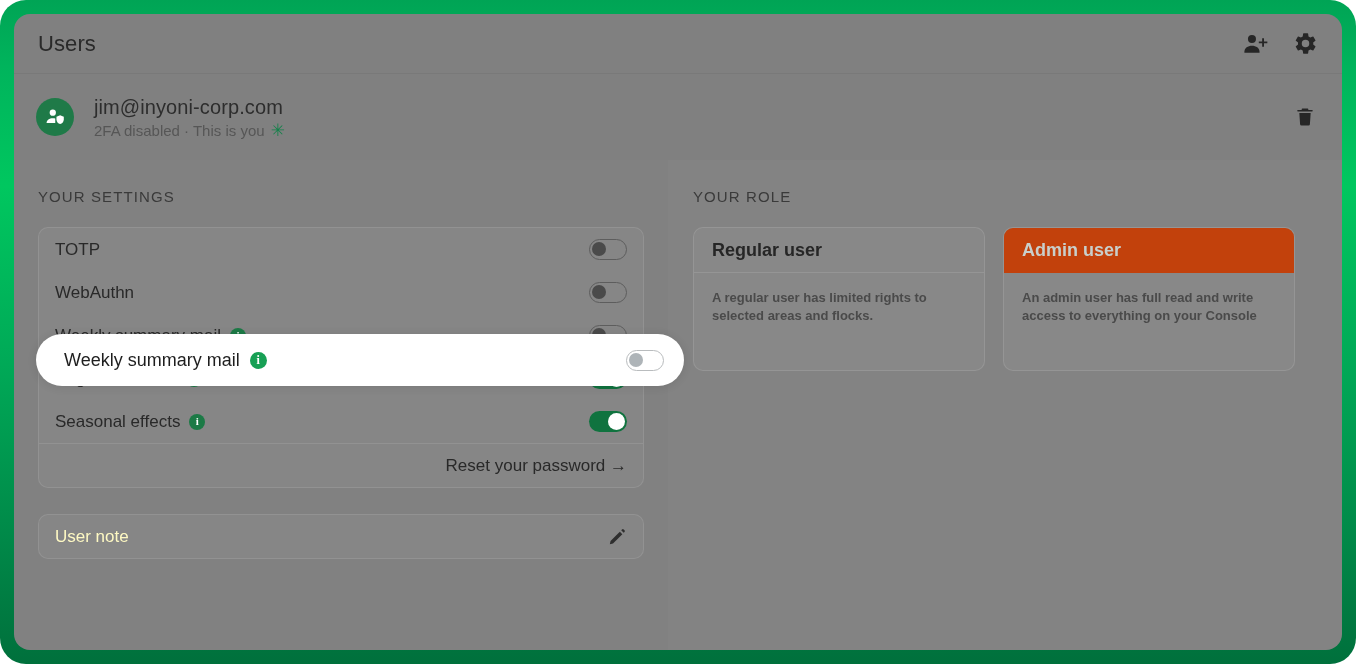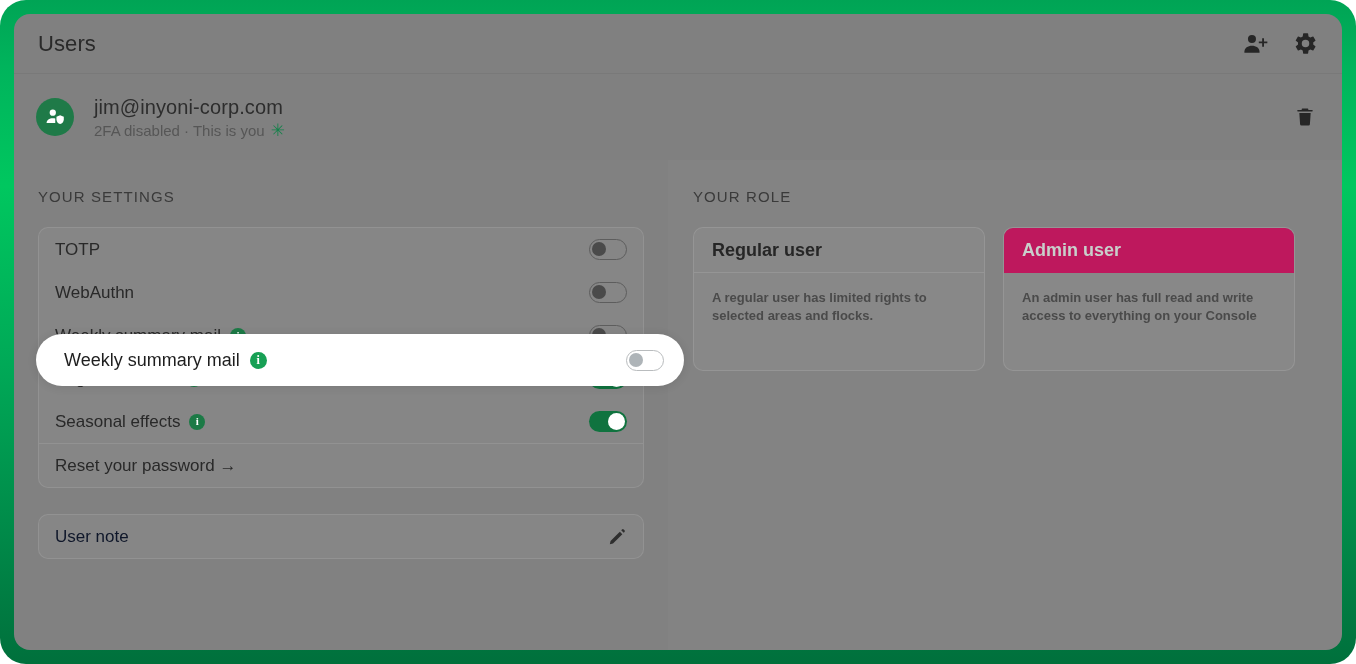--- a/index.html
+++ b/index.html
@@ -138,20 +138,21 @@
     background: rgba(255,255,255,0.045);
     border: 1px solid rgba(255,255,255,0.10);
     border-radius: 10px;
   }
   #settings-card { margin-bottom: 26px; }
   .setting-row {
     height: 43px;
     display: flex;
     align-items: center;
     padding: 0 16px;
+    justify-content: flex-end;
   }
   .setting-row .label {
     font-size: 17px;
     color: #292929;
     display: flex;
     align-items: center;
     gap: 9px;
   }
   .setting-row.divided { border-top: 1px solid rgba(255,255,255,0.10); }
   #reset-password-row { height: 44px; cursor: pointer; }
@@ -211,21 +212,21 @@
   }
   .toggle.off.bright::after { background: #aeb4b8; }
 
   
   #note-header {
     height: 43px;
     display: flex;
     align-items: center;
     padding: 0 16px;
   }
-  #note-title { font-size: 17px; color: #0f172a; }
+  #note-title { font-size: 17px; color: #fef9c3; }
   #note-edit-button {
     margin-left: auto;
     width: 20px; height: 20px;
     display: flex; align-items: center; justify-content: center;
     color: #2e2e2e;
     cursor: pointer;
   }
   #note-body {
     border-top: 1px solid rgba(255,255,255,0.10);
     height: 44px;
@@ -251,21 +252,21 @@
   .role-card-head {
     height: 45px;
     display: flex;
     align-items: center;
     padding: 0 18px;
     font-size: 18px;
     color: #262626;
     border-bottom: 1px solid rgba(255,255,255,0.11);
   }
   .role-card.selected .role-card-head {
-    background: #be185d;
+    background: #c2410c;
     color: #c9cfcb;
     border-bottom: none;
   }
   .role-card-body {
     padding: 16px 18px 18px 18px;
     font-size: 13px;
     line-height: 1.38;
     color: #4a4a4a;
     min-height: 97px;
   }

